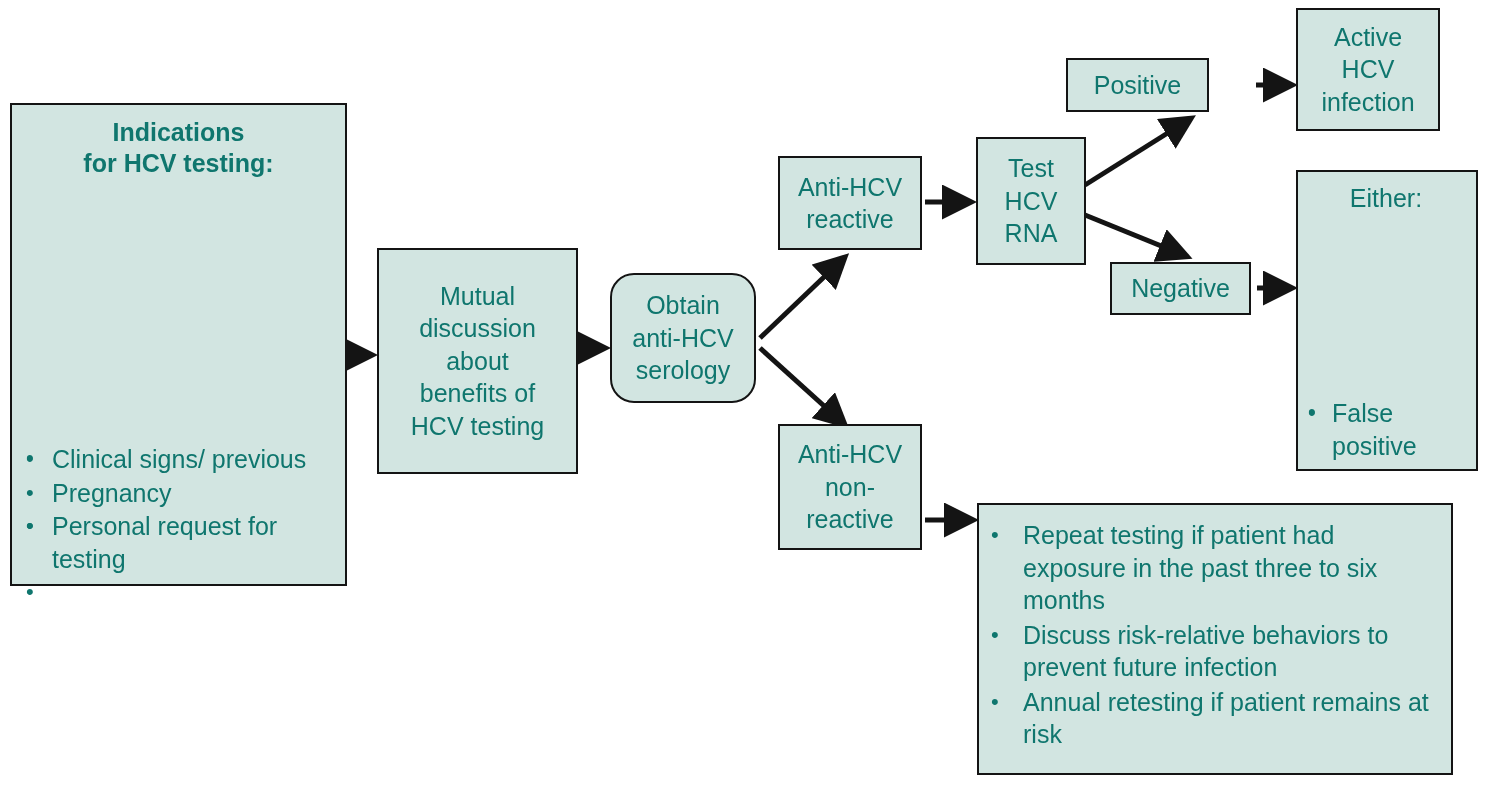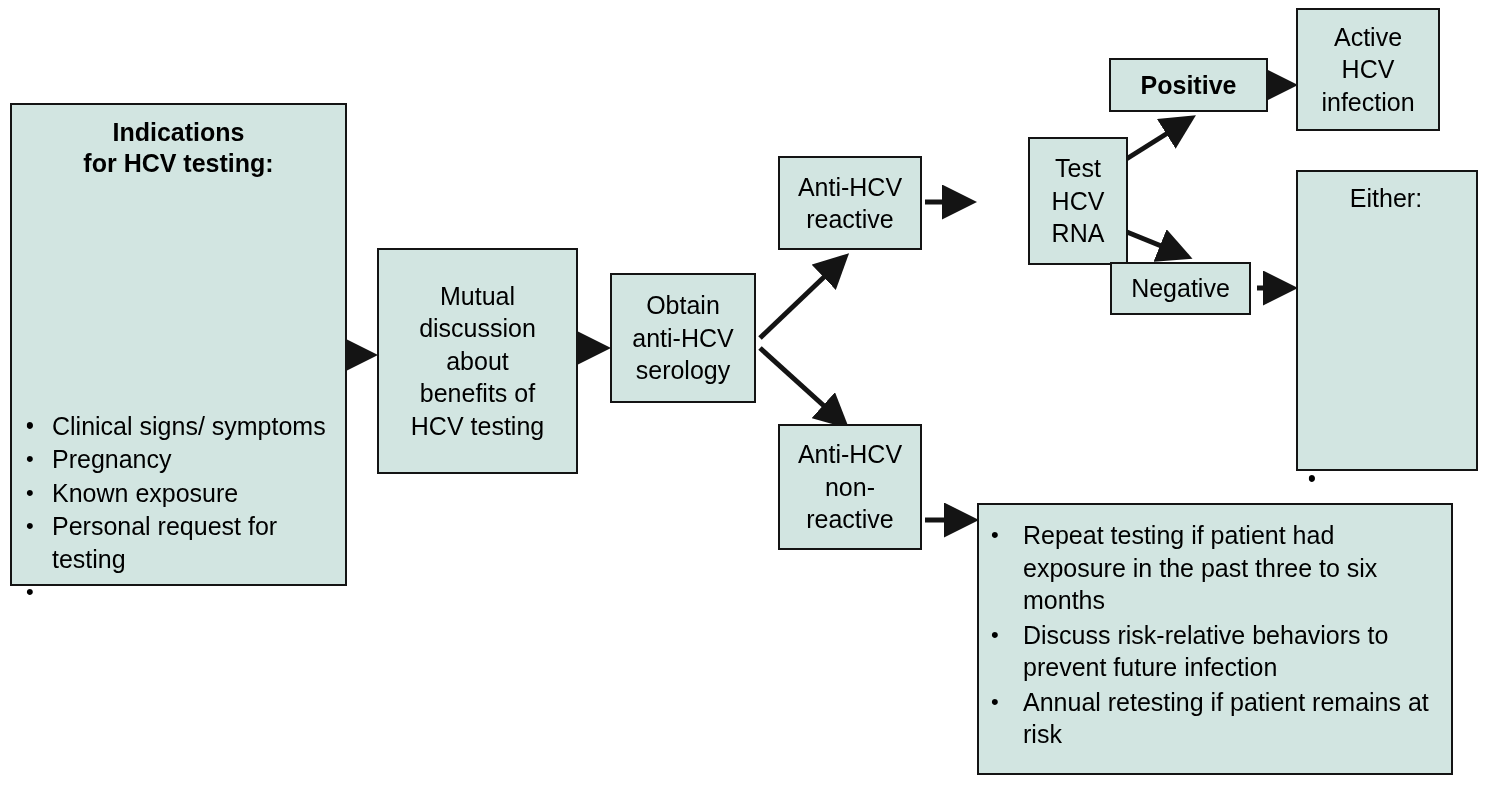--- a/index.html
+++ b/index.html
@@ -21,21 +21,21 @@
   .node {
     position: absolute;
     box-sizing: border-box;
     background: #d2e5e1;
     border: 2px solid #141414;
     display: flex;
     flex-direction: column;
     justify-content: center;
     font-size: 25px;
     line-height: 1.30;
-    color: #000000;
+    color: #0f766e;
   }
   .node.center { align-items: center; text-align: center; }
   .node.listbox { justify-content: space-between; }
   .node .label { white-space: pre-line; }
 
   .box-title {
     font-weight: bold;
     text-align: center;
     line-height: 1.22;
     white-space: pre-line;
@@ -100,72 +100,71 @@
 
   <div class="node listbox" style="left:10px; top:103px; width:337px; height:483px; padding:12px 6px 8px 6px; font-size:25px;">
     <div class="box-title">Indications
 for HCV testing:</div>
     <ul class="bullets" style="margin-top:4px;">
       <li>
         <span class="dot">•</span>
       </li>
       <li>
         <span class="dot">•</span>
-        <span>Clinical signs/ symptoms</span>
+        <span>Clinical signs/ previous</span>
       </li>
       <li>
         <span class="dot">•</span>
         <span>Pregnancy</span>
       </li>
       <li>
         <span class="dot">•</span>
-        <span>Known exposure</span>
       </li>
       <li>
         <span class="dot">•</span>
         <span>Personal request for testing</span>
       </li>
       <li>
         <span class="dot">•</span>
       </li>
     </ul>
   </div>
 
   <div class="node center" style="left:377px; top:248px; width:201px; height:226px;">
     <div class="label">Mutual
 discussion
 about
 benefits of
 HCV testing</div>
   </div>
 
-  <div class="node center" style="left:610px; top:273px; width:146px; height:130px;">
+  <div class="node center" style="left:610px; top:273px; width:146px; height:130px;border-radius:24px;">
     <div class="label">Obtain
 anti-HCV
 serology</div>
   </div>
 
   <div class="node center" style="left:778px; top:156px; width:144px; height:94px;">
     <div class="label">Anti-HCV
 reactive</div>
   </div>
 
   <div class="node center" style="left:778px; top:424px; width:144px; height:126px;">
     <div class="label">Anti-HCV
 non-
 reactive</div>
   </div>
 
-  <div class="node center" style="left:1028px; top:137px; width:100px; height:128px;">
+  <div class="node center" style="left:976px; top:137px; width:110px; height:128px;">
     <div class="label">Test
 HCV
 RNA</div>
   </div>
 
-  <div class="node center" style="left:1109px; top:58px; width:159px; height:54px;font-weight:bold;">
+  <div class="node center" style="left:1066px; top:58px; width:143px; height:54px;">
     <div class="label">Positive</div>
   </div>
 
   <div class="node center" style="left:1110px; top:262px; width:141px; height:53px;">
     <div class="label">Negative</div>
   </div>
 
   <div class="node center" style="left:1296px; top:8px; width:144px; height:123px;">
     <div class="label">Active
 HCV
@@ -173,20 +172,21 @@
   </div>
 
   <div class="node listbox" style="left:1296px; top:170px; width:182px; height:301px; padding:10px 4px 6px 2px;">
     <div class="sub-title">Either:</div>
     <ul class="bullets">
       <li style="padding-left:32px;">
         <span class="dot">•</span>
       </li>
       <li style="padding-left:32px;">
         <span class="dot">•</span>
+        <span>False positive</span>
       </li>
     </ul>
   </div>
 
   <div class="node listbox" style="left:977px; top:503px; width:476px; height:272px; padding:14px 10px 8px 4px;">
     <ul class="bullets">
       <li style="padding-left:40px; margin-bottom:2px;">
         <span class="dot">•</span>
         <span>Repeat testing if patient had exposure in the past three to six months</span>
       </li>

